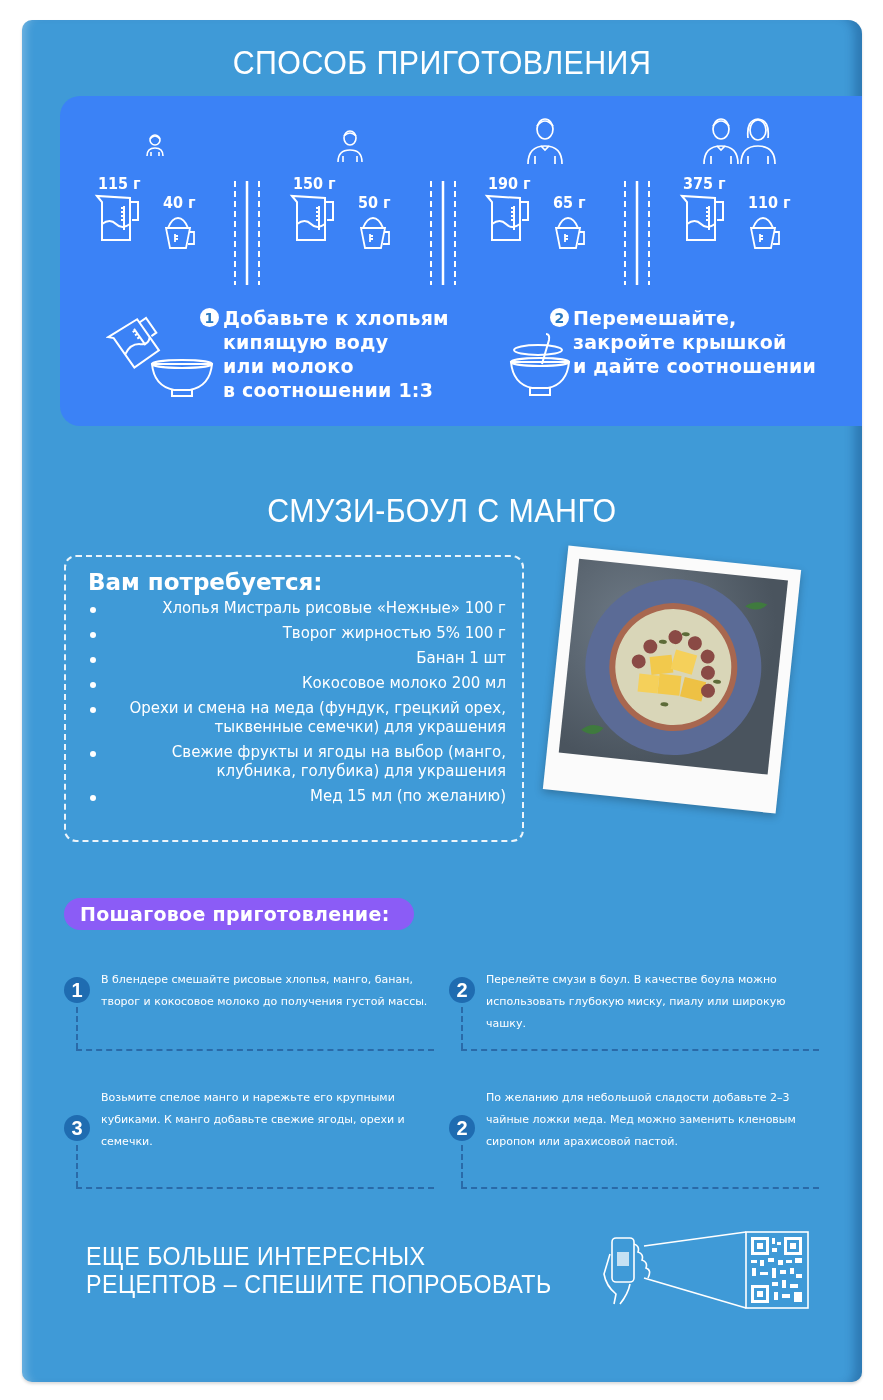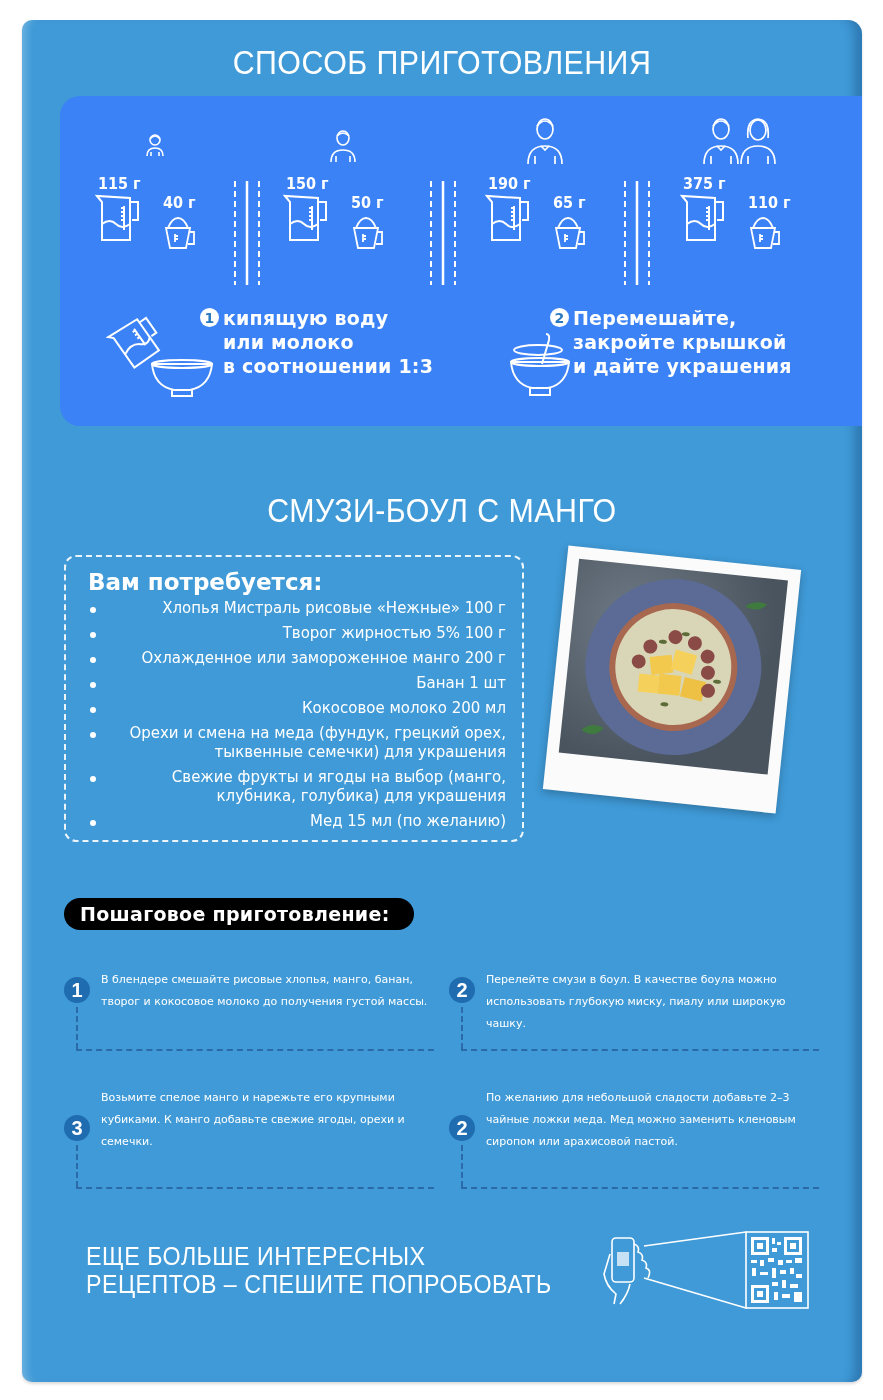--- a/index.html
+++ b/index.html
@@ -55,21 +55,21 @@
   .photo {
     position: absolute; left: 533px; top: 537px; width: 234px; height: 245px; background: #fbfbfb;
     transform: rotate(6deg); box-shadow: 0 3px 8px rgba(0,0,0,0.25);
   }
   .photo-inner {
     position: absolute; left: 12px; top: 12px; width: 210px; height: 195px; overflow: hidden;
     background: radial-gradient(circle at 30% 30%, #6e7a86, #4a545e 70%);
   }
 
   .steps-pill {
-    position: absolute; left: 42px; top: 878px; width: 350px; height: 32px; border-radius: 16px; background: #000000;
+    position: absolute; left: 42px; top: 878px; width: 350px; height: 32px; border-radius: 16px; background: #8b5cf6;
     font-size: 19px; font-weight: bold; padding-left: 16px; line-height: 32px; letter-spacing: 0.3px;
   }
 
   .step-card { position: absolute; width: 360px; }
   .step-card .badge {
     position: absolute; left: 0; top: 0; width: 26px; height: 26px; border-radius: 50%; background: #1f6cb1;
     color: #fff; font-family: "Liberation Sans", sans-serif; font-size: 20px; font-weight: bold;
     display: flex; align-items: center; justify-content: center;
   }
   .step-card .text { position: absolute; left: 37px; top: -8px; width: 340px; font-size: 11px; line-height: 22px; }
@@ -114,21 +114,21 @@
           <path d="M28 18 H32 V30 H26"></path>
           <path d="M13 20v8 M13 22h3 M13 25h3"></path>
         </svg>
     </div>
     <svg class="divider" style="left:172px;" width="30" height="104">
         <line x1="3" y1="0" x2="3" y2="104" stroke="#fff" stroke-width="2" stroke-dasharray="6 4"></line>
         <line x1="15" y1="-10" x2="15" y2="108" stroke="#fff" stroke-width="2.5"></line>
         <line x1="27" y1="0" x2="27" y2="104" stroke="#fff" stroke-width="2" stroke-dasharray="6 4"></line>
       </svg>
 
-    <div class="portion" style="left:188px;">
+    <div class="portion" style="left:195px;">
       <div class="person">
         <svg width="30" height="36" viewBox="0 0 30 36" style="margin-top:12px" fill="none" stroke="#fff" stroke-width="1.6">
             <ellipse cx="15" cy="10" rx="6" ry="7"></ellipse>
             <path d="M9 8 Q15 2 21 8"></path>
             <path d="M3 34 Q3 22 15 22 Q27 22 27 34"></path>
             <path d="M8 28v6M22 28v6"></path>
           </svg>
       </div>
       <div class="amt amt-water">150 г</div>
       <div class="amt amt-flakes">50 г</div>
@@ -219,51 +219,51 @@
           <path d="M14 44 Q24 38 32 44 Q38 50 44 44"></path>
           <path d="M36 28v20 M33 30h3 M33 34h3 M33 38h3"></path>
         </g>
       <path d="M46 62 H106 Q104 84 84 88 H68 Q48 84 46 62 Z"></path>
         <ellipse cx="76" cy="62" rx="30" ry="4"></ellipse>
         <path d="M66 88 V94 H86 V88"></path>
     </svg>
     <div class="step-top" style="left:140px; top:210px;">
       <span class="num">1</span>
       <div>
+        <div>Добавьте к хлопьям</div>
         <div>кипящую воду</div>
         <div>или молоко</div>
         <div>в соотношении 1:3</div>
       </div>
     </div>
 
     <svg style="position:absolute; left:448px; top:236px;" width="66" height="66" viewBox="0 0 66 66" fill="none" stroke="#fff" stroke-width="2">
       <ellipse cx="30" cy="18" rx="24" ry="5"></ellipse>
         <path d="M38 2 Q42 2 41 8 L34 32"></path>
         <path d="M3 30 H61 Q59 52 40 56 H24 Q5 52 3 30 Z"></path>
         <ellipse cx="32" cy="30" rx="29" ry="4"></ellipse>
         <path d="M22 56 V63 H42 V56"></path>
     </svg>
     <div class="step-top" style="left:490px; top:210px;">
       <span class="num">2</span>
       <div>
         <div>Перемешайте,</div>
         <div>закройте крышкой</div>
-        <div>и дайте украшения</div>
+        <div>и дайте соотношении</div>
       </div>
     </div>
   </div>
 
   <h2 class="section-title title-recipe">СМУЗИ-БОУЛ С МАНГО</h2>
 
   <div class="ingredients-box">
     <div class="ingredients-title">Вам потребуется:</div>
     <ul class="ingredients-list">
       <li>Хлопья Мистраль рисовые «Нежные» 100 г</li>
       <li>Творог жирностью 5% 100 г</li>
-      <li>Охлажденное или замороженное манго 200 г</li>
       <li>Банан 1 шт</li>
       <li>Кокосовое молоко 200 мл</li>
       <li>Орехи и смена на меда (фундук, грецкий орех, тыквенные  семечки) для украшения</li>
       <li>Свежие фрукты и ягоды на выбор (манго, клубника, голубика) для украшения</li>
       <li>Мед 15 мл (по желанию)</li>
     </ul>
   </div>
 
   <div class="photo">
     <div class="photo-inner">

